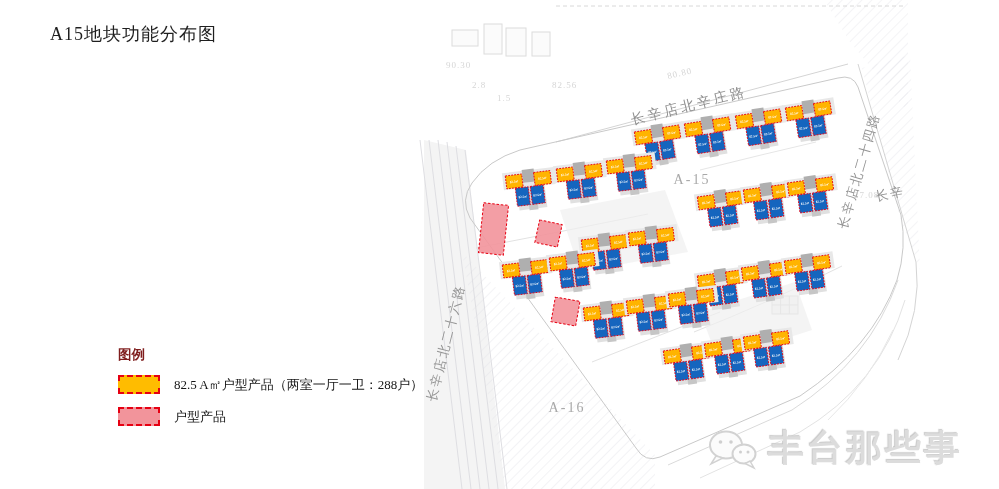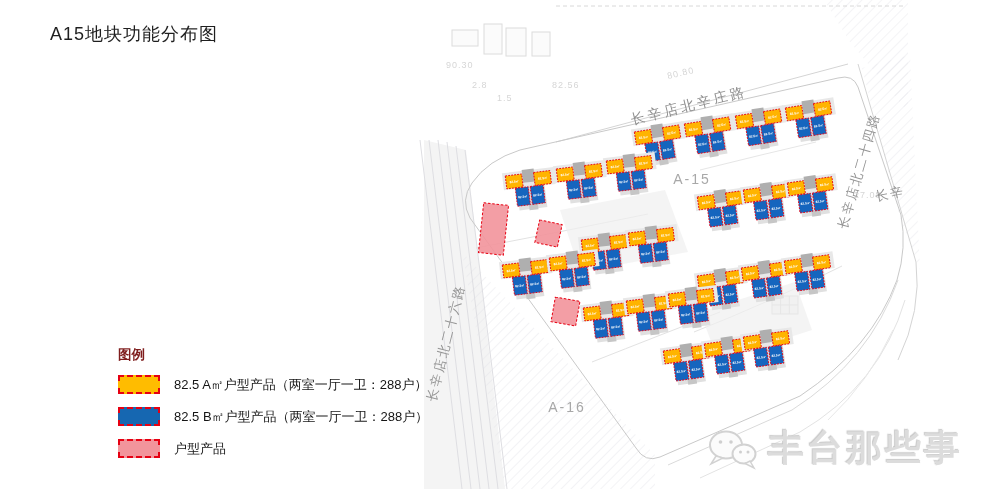--- a/index.html
+++ b/index.html
@@ -1,18 +1,18 @@
 <!DOCTYPE html>
 <html><head>
 <meta charset="utf-8">
 <style>
   html,body{margin:0;padding:0;background:#fff;}
   .canvas{
     position:relative;width:999px;height:489px;background:#ffffff;overflow:hidden;
-    font-family:Liberation Sans, sans-serif;
+    font-family:Liberation Serif, serif;
   }
   .page-title{
     position:absolute;left:50px;top:22px;font-size:18px;font-weight:500;
     color:#1f1f1f;letter-spacing:1px;
   }
   .map-wrap{position:absolute;left:0;top:0;width:999px;height:489px;}
   .legend{position:absolute;left:118px;top:346px;}
   .legend-heading{font-size:13.5px;font-weight:700;color:#7f1d1d;margin-bottom:11px;}
   .legend-row{display:flex;align-items:center;margin-bottom:13px;}
   .legend-swatch{width:38px;height:15px;box-sizing:content-box;border:2px dashed #e60012;}
@@ -438,24 +438,20 @@
   </div>
 
   <div class="legend">
     <div class="legend-heading">图例</div>
     <div id="legend-items">
         <div class="legend-row">
           <span class="legend-swatch" style="background: rgb(255, 188, 0); border-color: rgb(230, 0, 18);"></span>
           <span class="legend-label">82.5 A㎡户型产品（两室一厅一卫：288户）</span>
         </div>
         <div class="legend-row">
-          <span class="legend-swatch" style="background: rgb(22, 103, 177); border-color: rgb(230, 0, 18);"></span>
-          <span class="legend-label">82.5 B㎡户型产品（两室一厅一卫：288户）</span>
-        </div>
-        <div class="legend-row">
           <span class="legend-swatch" style="background: rgb(242, 148, 155); border-color: rgb(230, 0, 18);"></span>
           <span class="legend-label">户型产品</span>
         </div>
       </div>
   </div>
 
   <div class="watermark">
     <svg width="52" height="44" viewBox="0 0 52 44">
       <ellipse cx="20" cy="18" rx="16" ry="13.5" fill="#fbfbfb" stroke="#d2d2d2" stroke-width="2"></ellipse>
       <path d="M10,29 L5,37 L17,31 Z" fill="#fbfbfb" stroke="#d2d2d2" stroke-width="1.5"></path>

